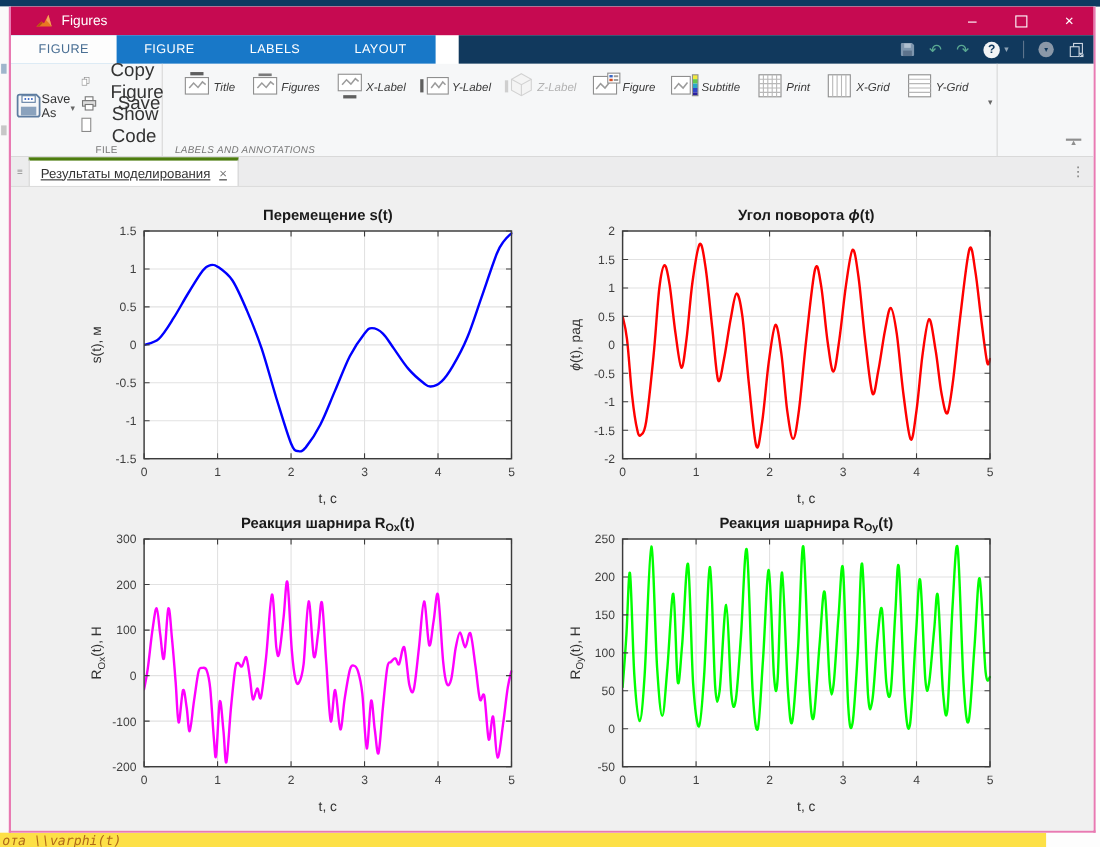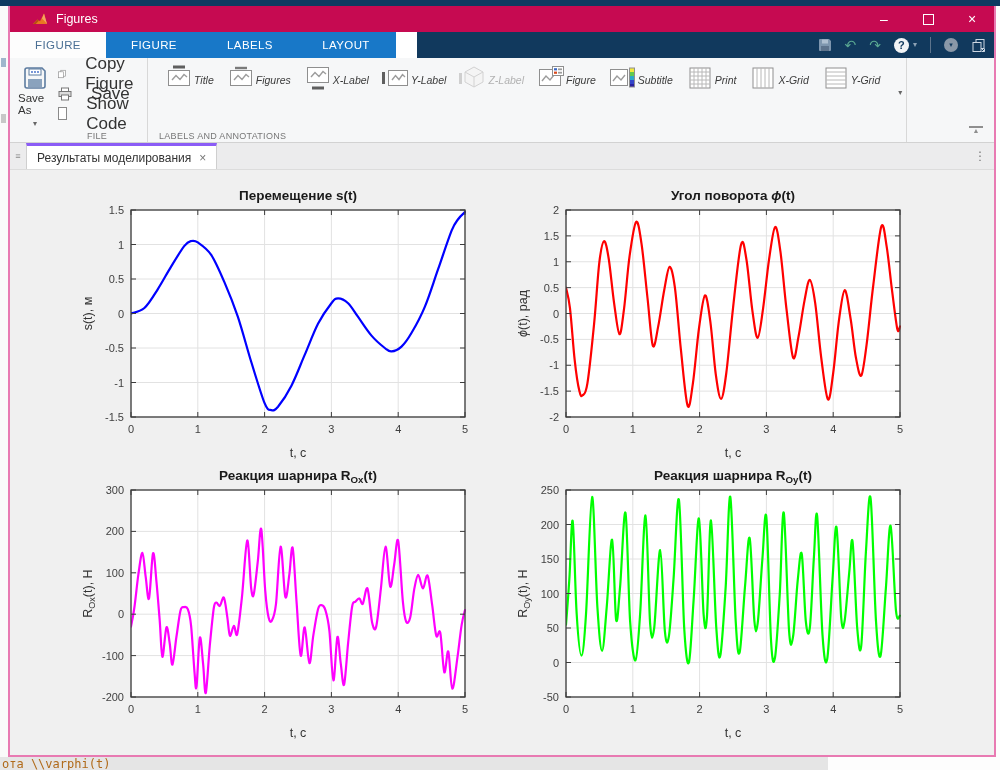--- a/index.html
+++ b/index.html
@@ -2,21 +2,21 @@
 <html><head>
 <meta charset="utf-8">
 <style>
   html,body{margin:0;padding:0;}
   body{width:1000px;height:770px;overflow:hidden;font-family:"Liberation Sans",sans-serif;background:#fff;}
   .desktop{position:relative;width:1000px;height:770px;background:#fdfdfd;}
   .bg-top{position:absolute;left:0;top:0;width:1000px;height:6px;background:#0e3a61;}
   .bg-left{position:absolute;left:0;top:6px;width:8px;height:751px;background:#fafafa;}
   .bg-left .gut1{position:absolute;left:1px;top:52px;width:5px;height:9px;background:#9fb6cc;}
   .bg-left .gut2{position:absolute;left:1px;top:108px;width:5px;height:9px;background:#c7c7c7;}
-  .bg-bottom{position:absolute;left:0;top:757px;width:828px;height:13px;background:#e5e5e5;}
+  .bg-bottom{position:absolute;left:0;top:757px;width:951px;height:13px;background:#fde047;font-style:italic;}
   .code-text{position:absolute;left:2px;top:0;font-family:"DejaVu Sans Mono",monospace;font-size:12px;color:#b06a1a;white-space:pre;}
   
   .window{position:absolute;left:8px;top:6px;width:988px;height:751px;background:#fff;
           border-left:2px solid #e87ab2;border-right:2px solid #e87ab2;border-bottom:2px solid #e87ab2;
           box-sizing:border-box;display:flex;flex-direction:column;}
   .titlebar{height:26px;background:#c60a51;display:flex;align-items:center;padding-left:22px;flex:0 0 auto;}
   .titlebar .title{color:#fff;font-size:12.5px;margin-left:8px;}
   .win-controls{margin-left:auto;display:flex;align-items:center;height:100%;}
   .win-btn{width:44px;height:100%;display:flex;align-items:center;justify-content:center;color:#fff;font-size:14px;cursor:default;}
   .maxbox{width:9px;height:9px;border:1.5px solid #fff;display:inline-block;}
@@ -30,40 +30,40 @@
   .qat-help{width:15px;height:15px;border-radius:50%;background:#f2f4f6;color:#11395d;font-size:11px;font-weight:bold;display:flex;align-items:center;justify-content:center;}
   .qat-caret{color:#8da2b5;font-size:8px;}
   .qat-sep{width:1px;height:16px;background:#5d748c;}
   .qat-circle{width:14px;height:14px;border-radius:50%;background:#8a98a8;color:#11395d;font-size:7px;display:flex;align-items:center;justify-content:center;}
   
   .toolbar{height:84px;background:#f6f7f8;border-bottom:1px solid #d2d2d2;display:flex;position:relative;flex:0 0 auto;}
   .section{position:relative;border-right:1px solid #d8d8d8;height:100%;box-sizing:border-box;}
   .section-label{position:absolute;bottom:1px;font-size:9px;color:#777;letter-spacing:.3px;}
   .file-section{width:138px;display:flex;padding:6px 4px 14px 8px;gap:6px;}
   .file-section .section-label{left:0;right:0;text-align:center;padding-left:37px;}
-  .saveas{display:flex;flex-direction:column;align-items:center;font-size:11.5px;color:#333;width:50px;padding-top:2px;justify-content:flex-end;}
+  .saveas{display:flex;flex-direction:row;align-items:center;font-size:11.5px;color:#333;width:50px;padding-top:2px;justify-content:flex-end;}
   .saveas .caret{font-size:8px;color:#666;margin-top:3px;}
   .file-col{display:flex;flex-direction:column;justify-content:flex-start;gap:3px;padding-top:1px;}
   .file-row{display:flex;align-items:center;gap:19px;font-size:17px;color:#333;height:17px;}
   .checkbox{width:11px;height:11px;background:#fff;border:1px solid #8a8a8a;display:inline-block;}
   .labels-section{flex:0 0 auto;display:flex;align-items:flex-start;padding:5px 20px 14px 10px;}
-  .labels-section .section-label{left:11px;}
+  .labels-section .section-label{left:11px;font-style:italic;}
   .labels-buttons{display:flex;}
   .ribbon-btn{display:flex;flex-direction:row;align-items:center;padding:2px 6px;min-width:46px;font-style:italic;}
   .ribbon-btn .lbl{font-size:10.5px;color:#3b3b3b;margin-top:3px;white-space:nowrap;}
   .ribbon-btn.disabled .lbl{color:#b2b2b2;}
   .more-caret{position:absolute;right:4px;top:30px;font-size:8px;color:#666;}
   .collapse-btn{position:absolute;right:10px;bottom:8px;width:16px;text-align:center;}
   .collapse-btn .bar{width:14px;height:2px;background:#8f8f8f;margin:0 auto;}
   .collapse-btn .tri{font-size:7px;color:#8f8f8f;line-height:6px;}
   
   .doc-tabbar{height:26px;background:#ececed;display:flex;align-items:stretch;border-bottom:1px solid #dcdcdc;flex:0 0 auto;position:relative;}
   .doclist-icon{width:16px;display:flex;align-items:center;justify-content:center;color:#8a8a8a;font-size:9px;}
-  .doc-tab{background:#fff;border-top:3px solid #8b5cf6;border-right:1px solid #cfcfcf;border-left:1px solid #cfcfcf;
-           display:flex;align-items:center;padding:0 10px;font-size:12px;color:#333;}
+  .doc-tab{background:#fff;border-top:3px solid #4d7c0f;border-right:1px solid #cfcfcf;border-left:1px solid #cfcfcf;
+           display:flex;align-items:center;padding:0 10px;font-size:12px;color:#333;text-decoration:underline;}
   .tab-close{color:#777;font-size:12px;margin-left:8px;}
   .overflow-dots{position:absolute;right:8px;top:0;height:100%;display:flex;align-items:center;color:#777;font-size:12px;}
   
   .canvas{flex:1;background:#f0f0f0;position:relative;}
   .subplot{position:absolute;}
 </style>
 </head>
 <body>
 
 <div class="desktop">

